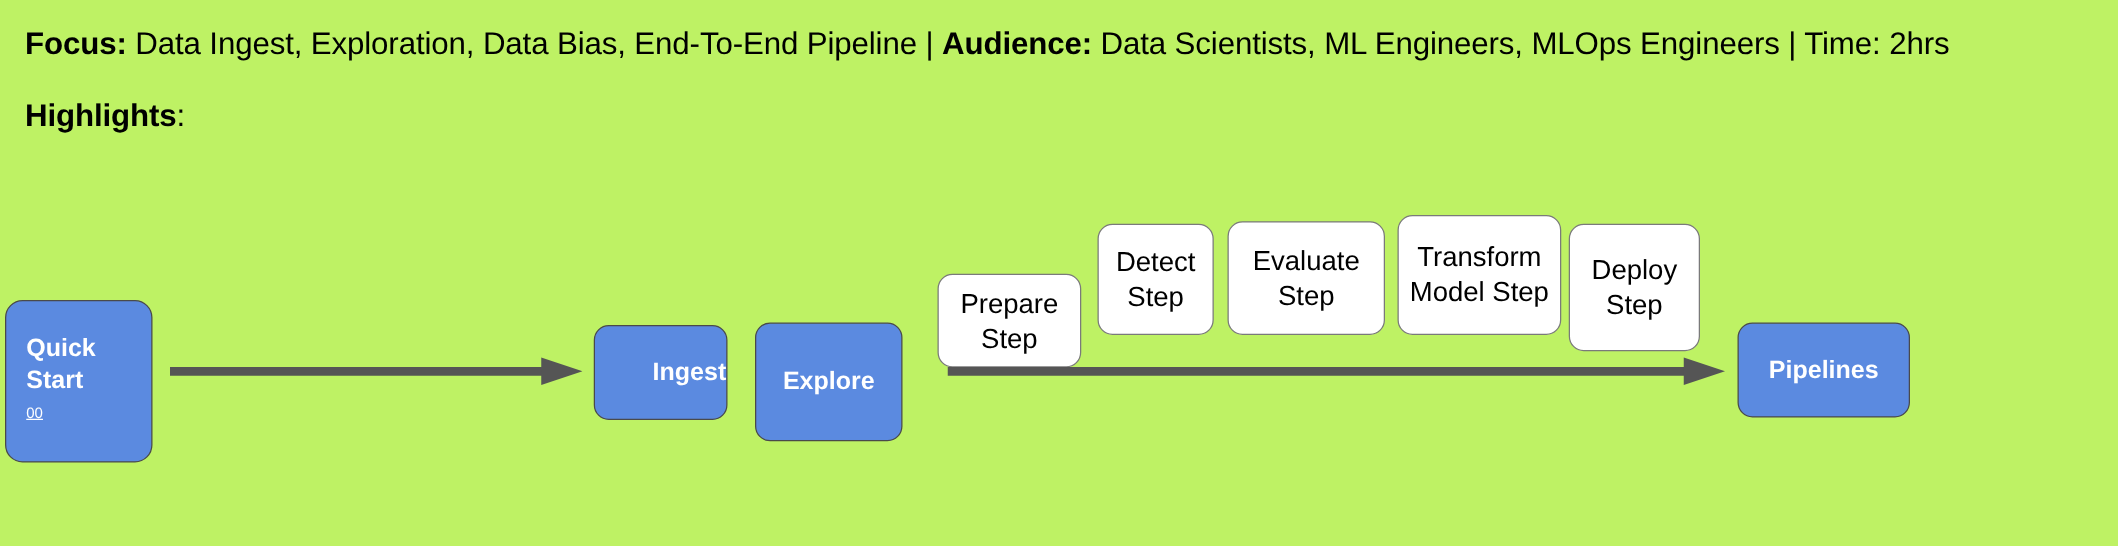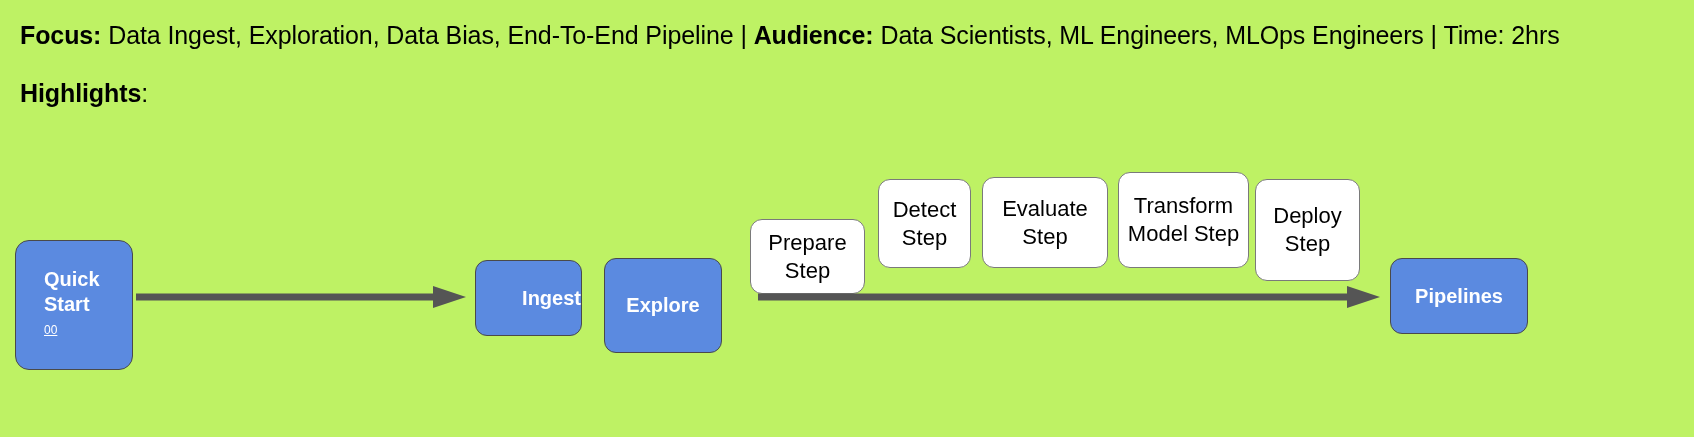--- a/index.html
+++ b/index.html
@@ -57,29 +57,29 @@
     border: 1px solid #7a7a7a;
     border-radius: 12px;
     color: #000000;
     font-weight: normal;
     font-size: 22px;
     line-height: 28px;
   }
 
   
   #quick-start {
-    left: 15px;
+    left: 4px;
     top: 240px;
     width: 118px;
     height: 130px;
     border-radius: 14px;
     align-items: center;
     justify-content: flex-start;
     text-align: left;
-    padding-left: 28px;
+    padding-left: 16px;
   }
   #quick-start .qs-inner { display: block; }
   #quick-start .qs-title {
     font-weight: bold;
     font-size: 20px;
     line-height: 25px;
     display: block;
   }
   #quick-start .qs-num {
     font-weight: normal;

